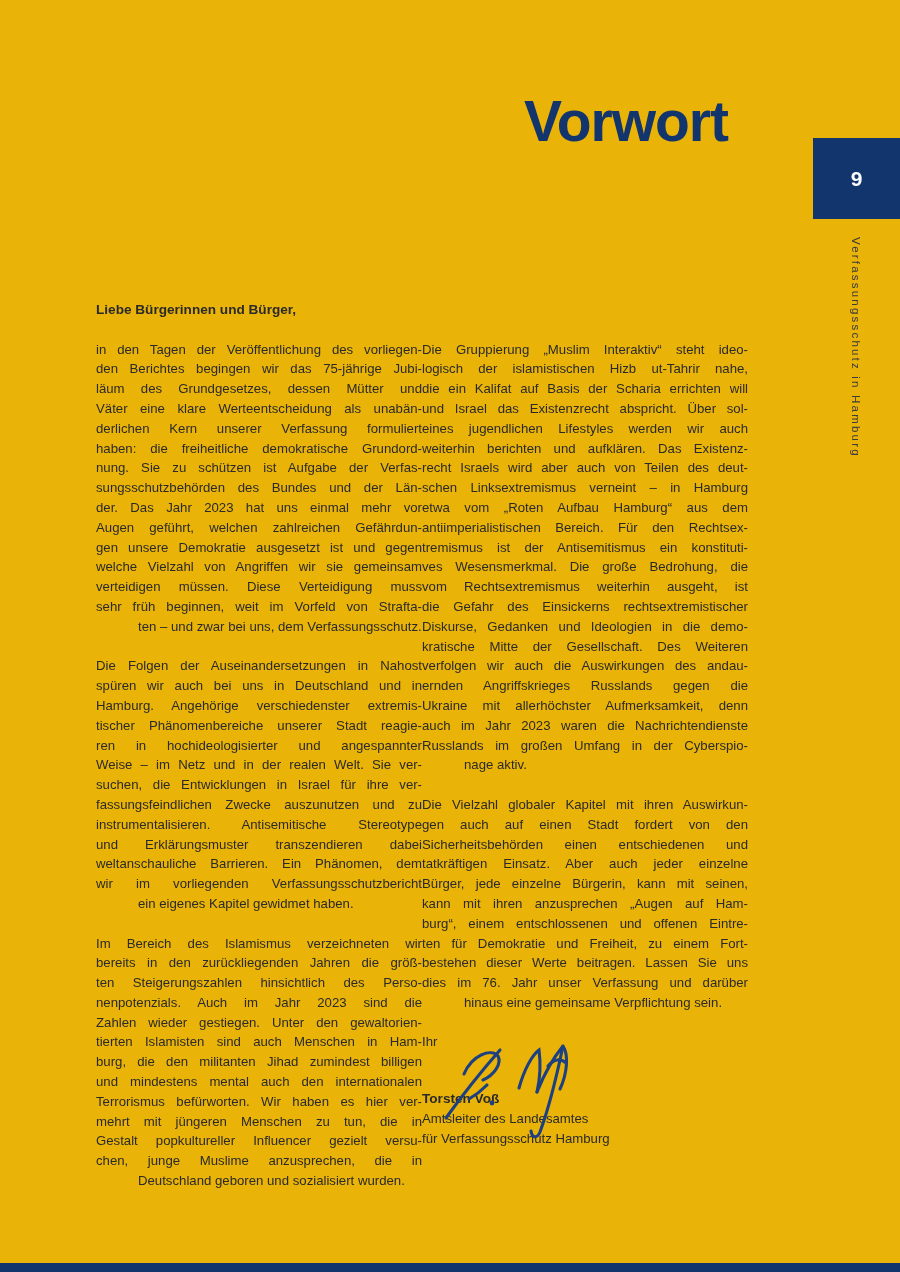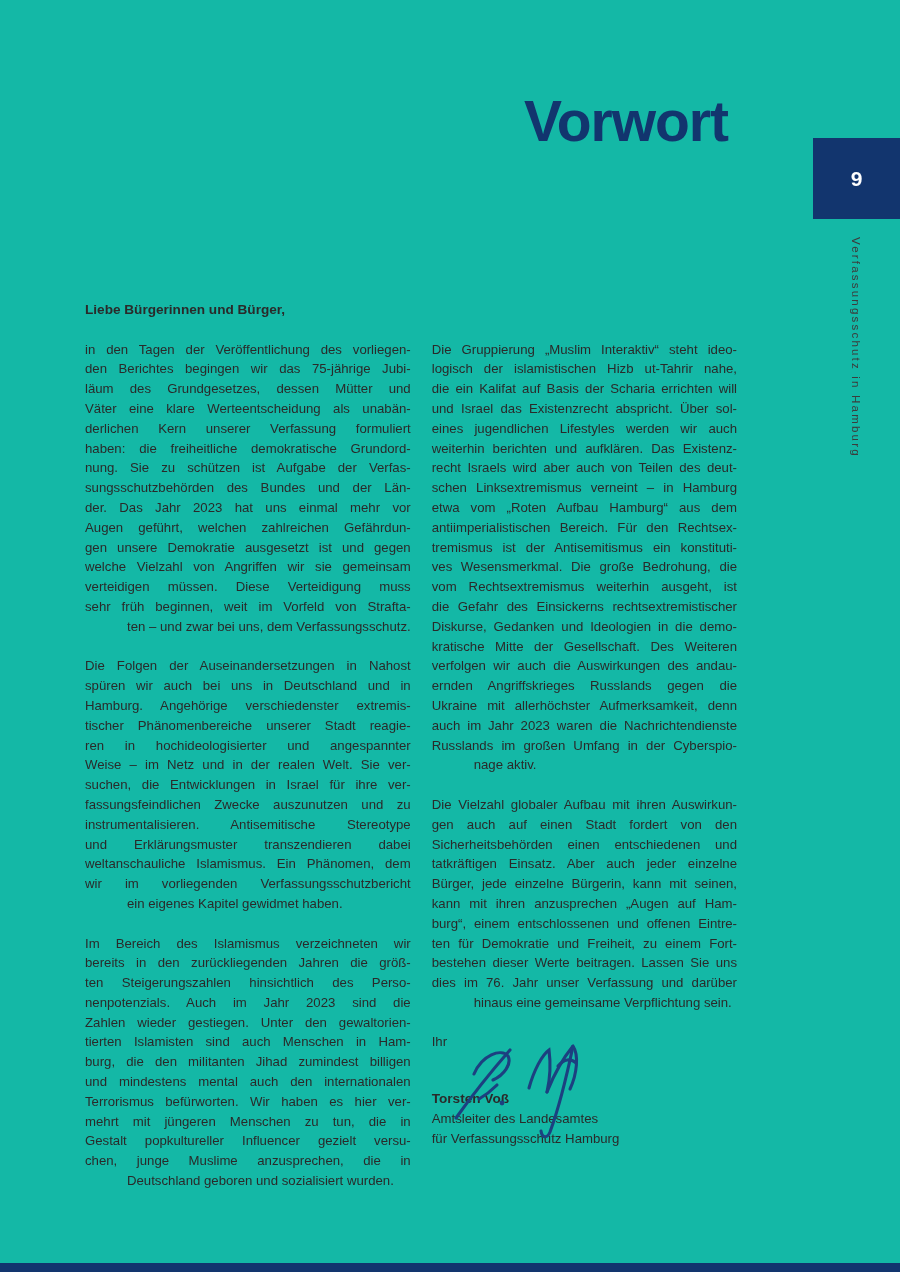--- a/index.html
+++ b/index.html
@@ -1,19 +1,19 @@
 <!DOCTYPE html>
 <html lang="de"><head>
 <meta charset="utf-8">
 <style>
   html,body{margin:0;padding:0;background:#ffffff;}
   .page{
     position:relative;
     width:900px;height:1272px;
-    background:#14b8a6;
+    background:#eab308;
     overflow:hidden;
     font-family:"Liberation Sans", sans-serif;
     color:#2a2a2a;
   }
   
   .title{
     position:absolute;top:88px;left:0;right:172px;
     margin:0;text-align:right;
     font-size:57px;font-weight:bold;letter-spacing:-1px;
     color:#12356e;
@@ -27,22 +27,22 @@
   .pagenum-box span{color:#ffffff;font-size:21px;font-weight:bold;}
   
   .vlabel{
     position:absolute;top:237px;right:38px;
     writing-mode:vertical-rl;
     font-size:11.5px;letter-spacing:2.2px;color:#3c3c3c;
     white-space:nowrap;
   }
   
   .columns{
-    position:absolute;top:300px;left:85px;width:652px;
-    display:grid;grid-template-columns:1fr 1fr;column-gap:21px;
+    position:absolute;top:300px;left:96px;width:652px;
+    display:grid;grid-template-columns:1fr 1fr;
   }
   .col{font-size:13.2px;line-height:19.8px;}
   .col-right{padding-top:39.6px;}
   .salutation{
     margin:0 0 19.8px 0;font-weight:bold;font-size:13.6px;
   }
   .para{margin:0;}
   .para + .para{margin-top:19.8px;}
   .tline{
     text-align:justify;text-align-last:justify;
@@ -99,21 +99,21 @@
             <div class="tline">Die Folgen der Auseinandersetzungen in Nahost</div>
             <div class="tline">spüren wir auch bei uns in Deutschland und in</div>
             <div class="tline">Hamburg. Angehörige verschiedenster extremis-</div>
             <div class="tline">tischer Phänomenbereiche unserer Stadt reagie-</div>
             <div class="tline">ren in hochideologisierter und angespannter</div>
             <div class="tline">Weise – im Netz und in der realen Welt. Sie ver-</div>
             <div class="tline">suchen, die Entwicklungen in Israel für ihre ver-</div>
             <div class="tline">fassungsfeindlichen Zwecke auszunutzen und zu</div>
             <div class="tline">instrumentalisieren. Antisemitische Stereotype</div>
             <div class="tline">und Erklärungsmuster transzendieren dabei</div>
-            <div class="tline">weltanschauliche Islamismus. Ein Phänomen, dem</div>
+            <div class="tline">weltanschauliche Barrieren. Ein Phänomen, dem</div>
             <div class="tline">wir im vorliegenden Verfassungsschutzbericht</div>
             <div class="tline tlast">ein eigenes Kapitel gewidmet haben.</div>
           </div>
           <div class="para">
             <div class="tline">Im Bereich des Islamismus verzeichneten wir</div>
             <div class="tline">bereits in den zurückliegenden Jahren die größ-</div>
             <div class="tline">ten Steigerungszahlen hinsichtlich des Perso-</div>
             <div class="tline">nenpotenzials. Auch im Jahr 2023 sind die</div>
             <div class="tline">Zahlen wieder gestiegen. Unter den gewaltorien-</div>
             <div class="tline">tierten Islamisten sind auch Menschen in Ham-</div>
@@ -148,21 +148,21 @@
             <div class="tline">Diskurse, Gedanken und Ideologien in die demo-</div>
             <div class="tline">kratische Mitte der Gesellschaft. Des Weiteren</div>
             <div class="tline">verfolgen wir auch die Auswirkungen des andau-</div>
             <div class="tline">ernden Angriffskrieges Russlands gegen die</div>
             <div class="tline">Ukraine mit allerhöchster Aufmerksamkeit, denn</div>
             <div class="tline">auch im Jahr 2023 waren die Nachrichtendienste</div>
             <div class="tline">Russlands im großen Umfang in der Cyberspio-</div>
             <div class="tline tlast">nage aktiv.</div>
           </div>
           <div class="para">
-            <div class="tline">Die Vielzahl globaler Aufbau mit ihren Auswirkun-</div>
+            <div class="tline">Die Vielzahl globaler Kapitel mit ihren Auswirkun-</div>
             <div class="tline">gen auch auf einen Stadt fordert von den</div>
             <div class="tline">Sicherheitsbehörden einen entschiedenen und</div>
             <div class="tline">tatkräftigen Einsatz. Aber auch jeder einzelne</div>
             <div class="tline">Bürger, jede einzelne Bürgerin, kann mit seinen,</div>
             <div class="tline">kann mit ihren anzusprechen „Augen auf Ham-</div>
             <div class="tline">burg“, einem entschlossenen und offenen Eintre-</div>
             <div class="tline">ten für Demokratie und Freiheit, zu einem Fort-</div>
             <div class="tline">bestehen dieser Werte beitragen. Lassen Sie uns</div>
             <div class="tline">dies im 76. Jahr unser Verfassung und darüber</div>
             <div class="tline tlast">hinaus eine gemeinsame Verpflichtung sein.</div>

